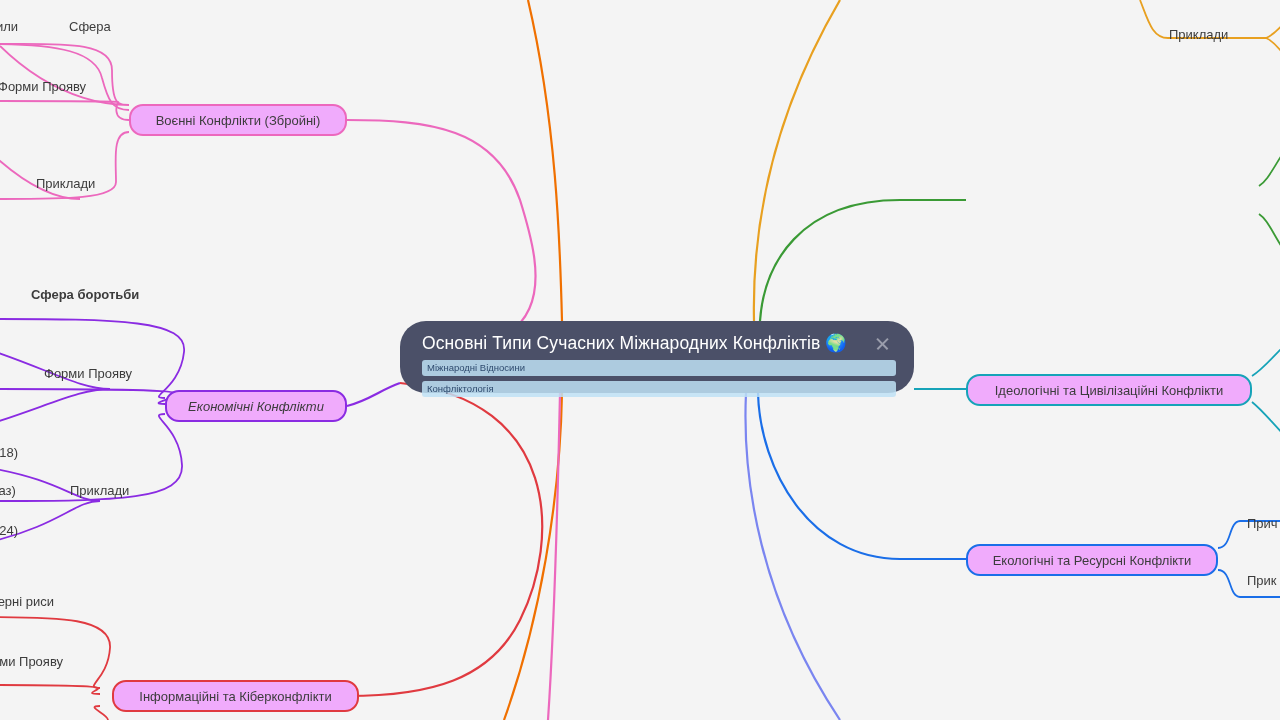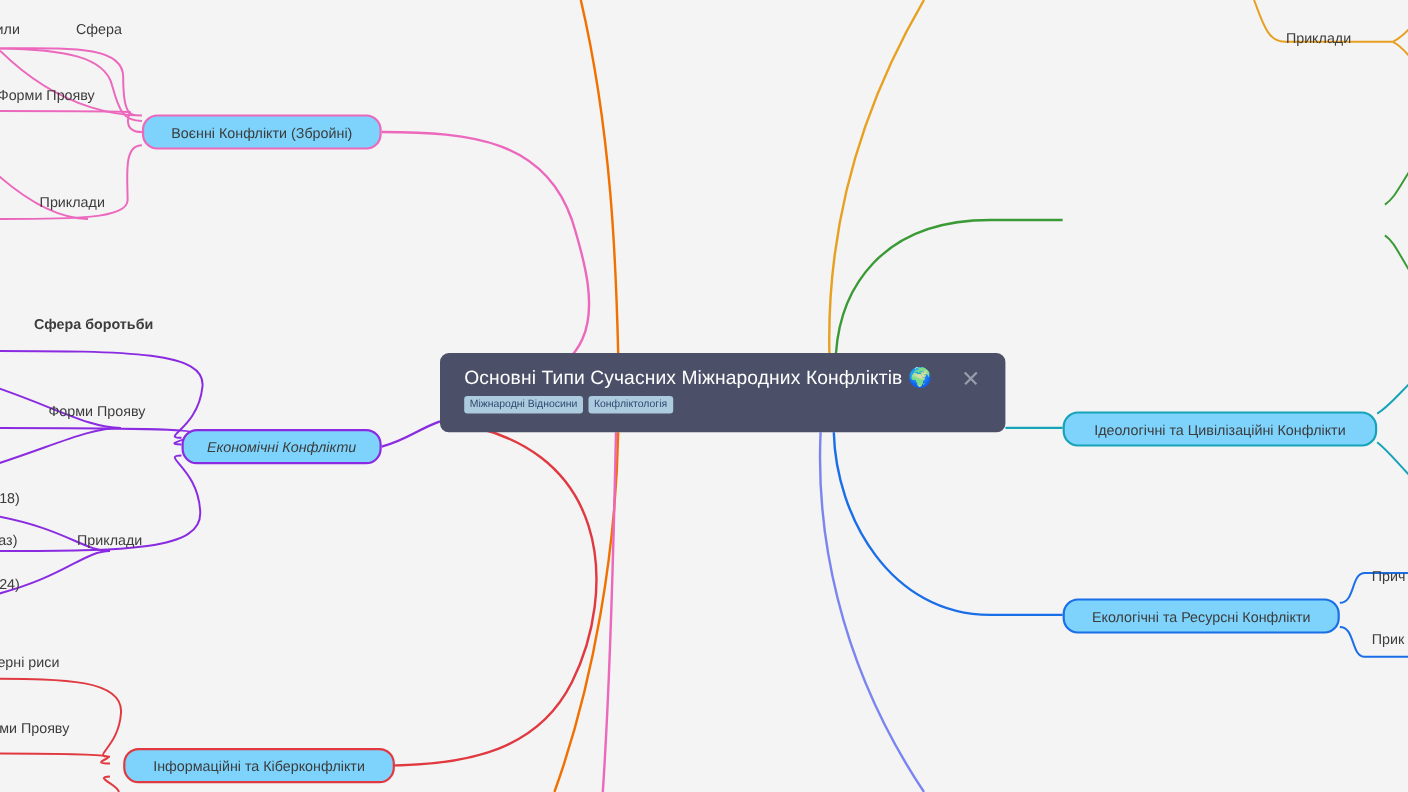--- a/index.html
+++ b/index.html
@@ -23,21 +23,21 @@
     pointer-events: none;
   }
   
   .root-node {
     position: absolute;
     left: 400px;
     top: 321px;
     width: 514px;
     height: 72px;
     background: #4b5068;
-    border-radius: 8px;
+    border-radius: 26px;
     box-sizing: border-box;
     padding: 11px 18px 0 22px;
     z-index: 40;
   }
   .root-title {
     color: #ffffff;
     font-size: 17.5px;
     line-height: 22px;
     white-space: nowrap;
     font-weight: 400;
@@ -57,34 +57,35 @@
     left: 0; top: 7px;
     width: 15px; height: 1.5px;
     background: #dcdde4;
   }
   .root-close:before { transform: rotate(45deg); }
   .root-close:after  { transform: rotate(-45deg); }
   .root-tags {
     margin-top: 6px;
     display: flex;
     gap: 5px;
+    flex-direction: column;
   }
   .tag {
     background: rgba(190, 225, 245, 0.85);
     color: #2e4a6e;
     font-size: 9.5px;
     line-height: 11px;
     padding: 2px 5px 3px 5px;
     border-radius: 3px;
     white-space: nowrap;
   }
   
   .node {
     position: absolute;
-    background: #7dd3fc;
+    background: #f0abfc;
     border-radius: 14px;
     border: 2px solid #888;
     box-sizing: border-box;
     display: flex;
     align-items: center;
     justify-content: center;
     padding: 0 14px;
     white-space: nowrap;
     color: #3c3c3c;
     font-size: 13px;

